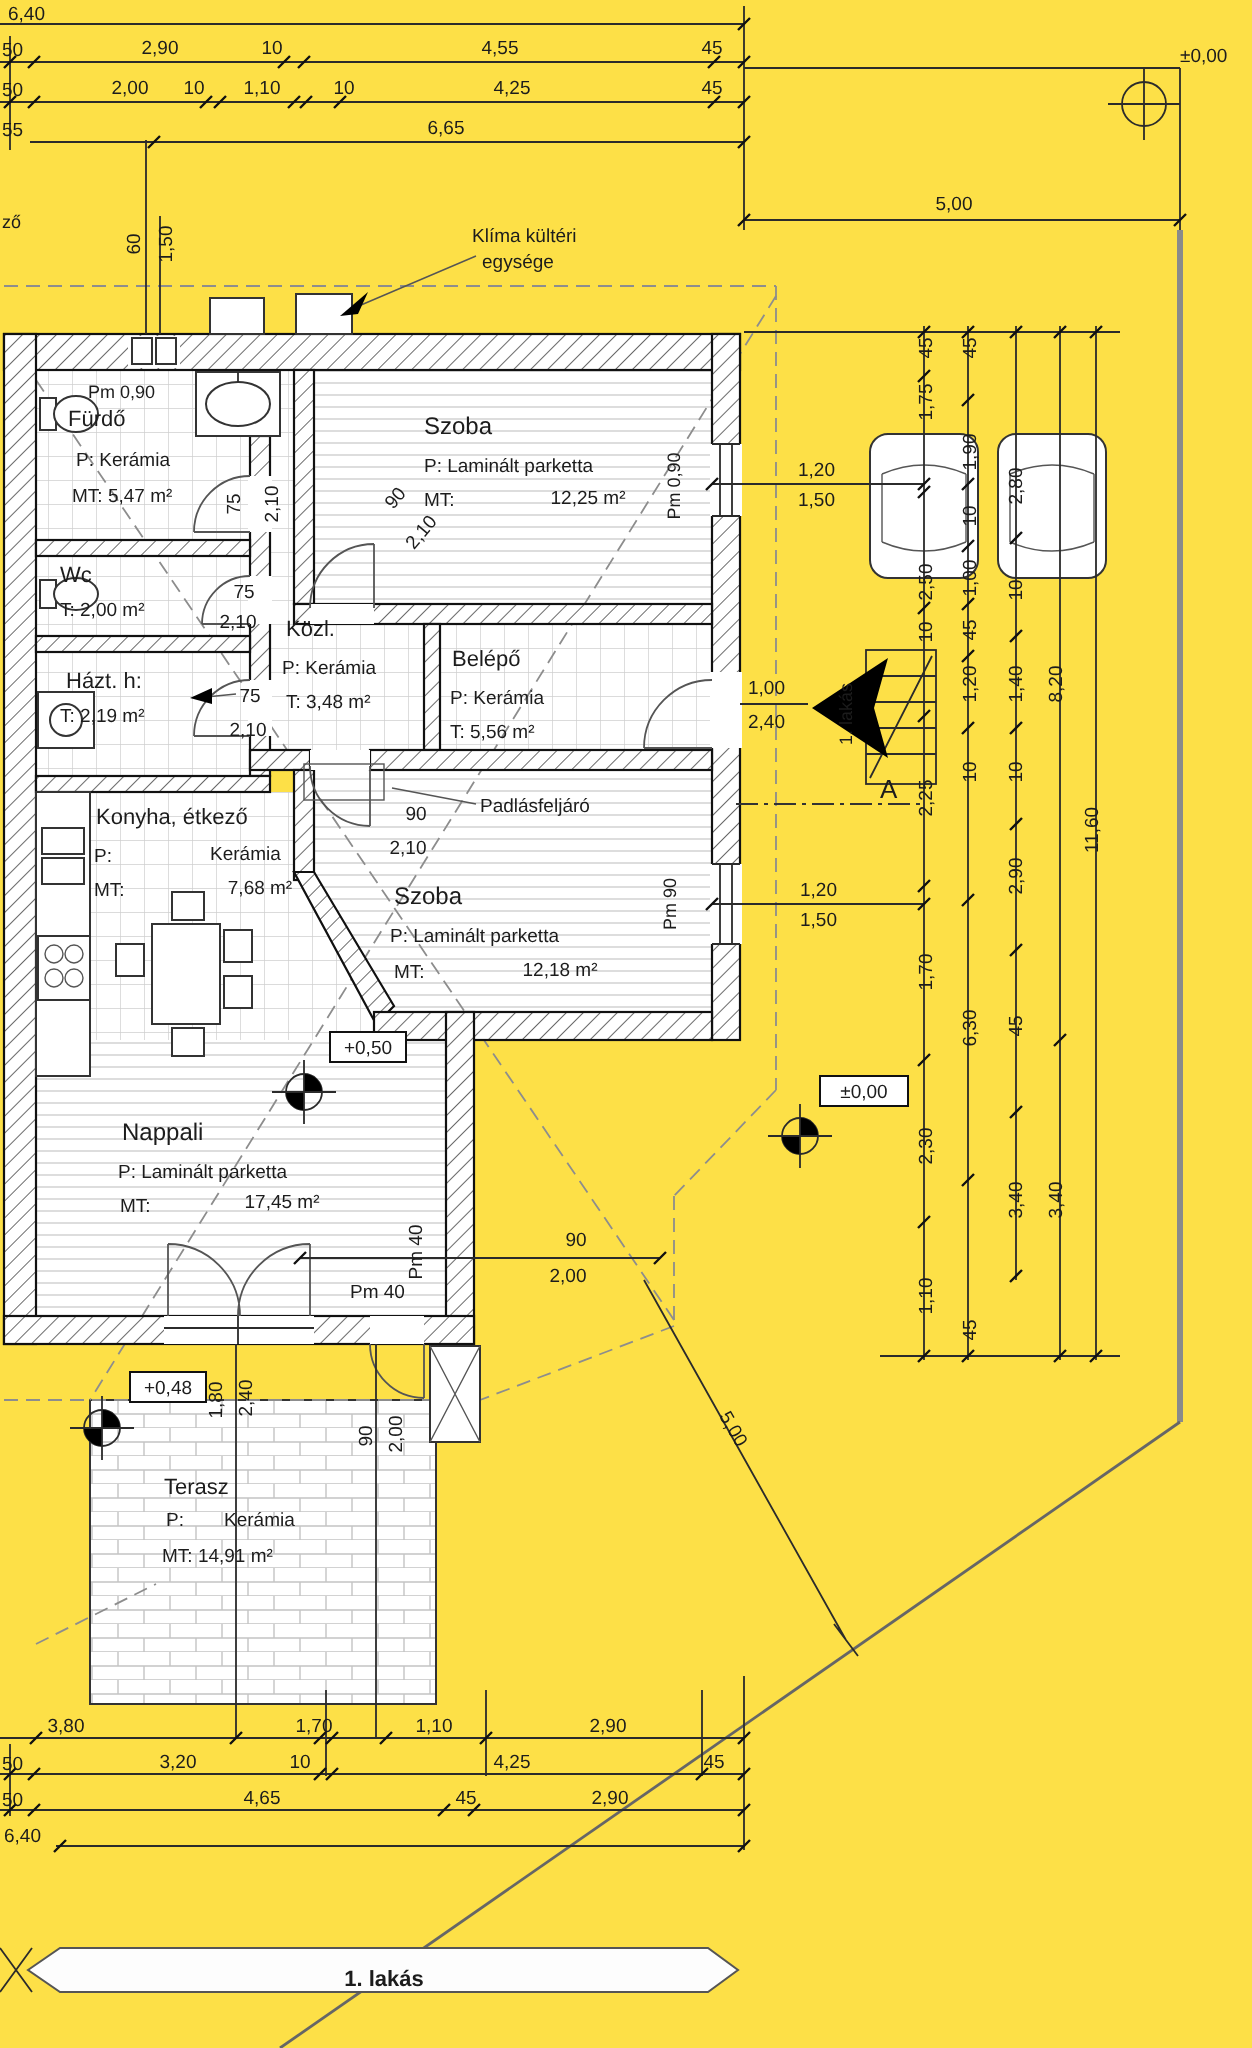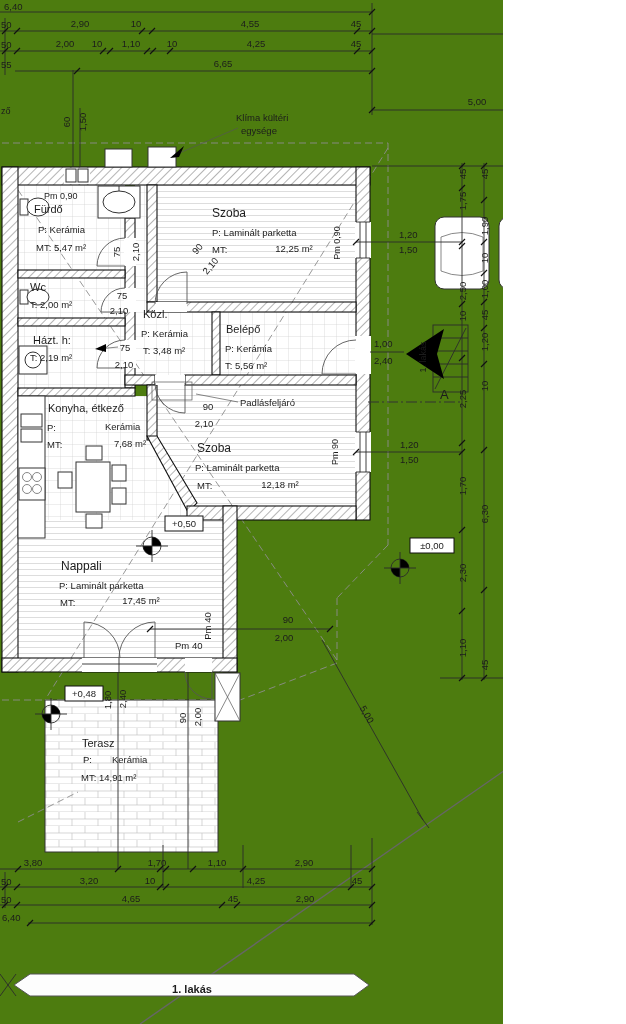--- a/index.html
+++ b/index.html
@@ -1,16 +1,16 @@
 <!DOCTYPE html>
 <html><head>
 <meta charset="utf-8">
 <style>
   html,body{margin:0;padding:0;background:#fff;}
-  #stage{position:relative;width:503px;height:1024px;background:#4d7c0f;overflow:hidden;}
+  #stage{position:relative;width:626px;height:1024px;background:#fde047;overflow:hidden;}
   svg{position:absolute;left:0;top:0;}
   text{font-family:"Liberation Sans","DejaVu Sans",sans-serif;fill:#1c1c1c;}
   .thin{stroke:#2b2b2b;stroke-width:0.9;fill:none;}
   .hair{stroke:#555;stroke-width:0.7;fill:none;}
   .wall{fill:url(#hatch);stroke:#111;stroke-width:1.1;}
   .gap{fill:#fff;stroke:none;}
   .fix{fill:#fff;stroke:#333;stroke-width:1;}
   .arc{fill:none;stroke:#555;stroke-width:0.9;}
   .dash{fill:none;stroke:#8d8d8d;stroke-width:0.9;stroke-dasharray:7 4;}
   .dashdot{fill:none;stroke:#333;stroke-width:1;stroke-dasharray:11 3 2 3;}

